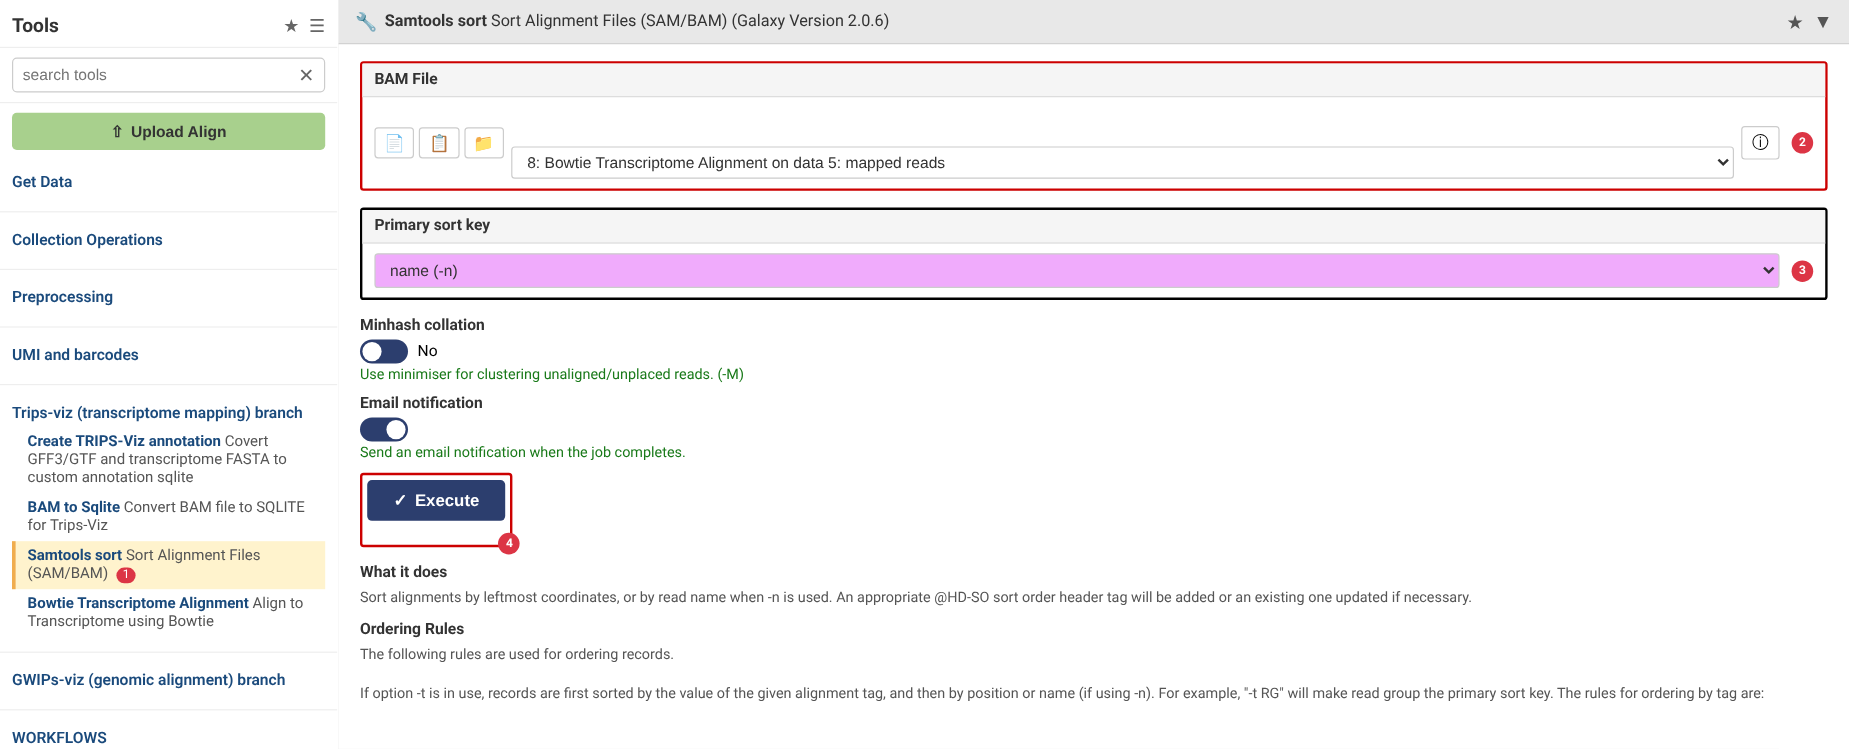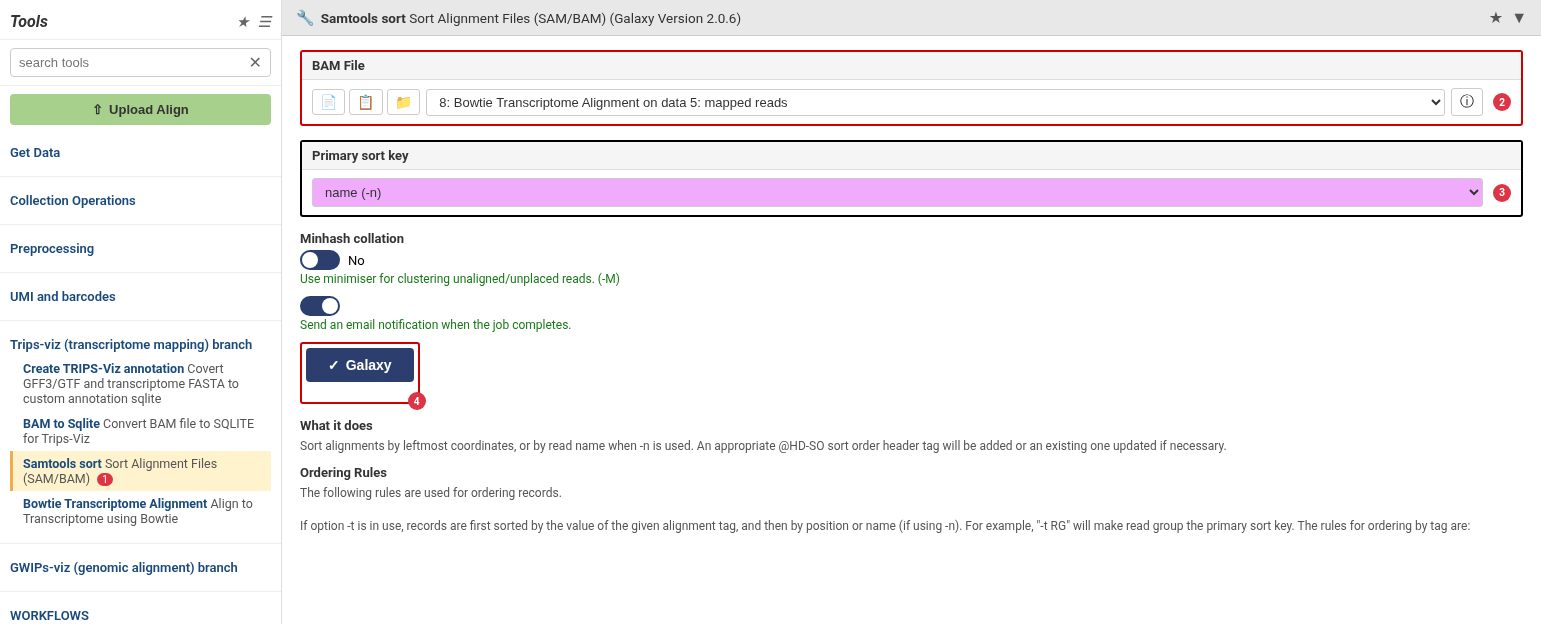--- a/index.html
+++ b/index.html
@@ -15,21 +15,20 @@
       flex-direction: column;
       height: 100%;
       overflow-y: auto;
     }
     .sidebar-header {
       display: flex;
       align-items: center;
       justify-content: space-between;
       padding: 12px 10px 8px 10px;
       border-bottom: 1px solid #eee;
-      font-style: italic;
     }
     .sidebar-title {
       font-size: 16px;
       font-weight: 700;
       color: #333;
     }
     .sidebar-header-icons {
       display: flex;
       gap: 8px;
       align-items: center;
@@ -211,20 +210,21 @@
       gap: 4px;
     }
     .bam-select {
       flex: 1;
       border: 1px solid #ccc;
       border-radius: 3px;
       padding: 4px 8px;
       font-size: 13px;
       color: #333;
       background: #fff;
+      margin-top: 33px;
     }
     .bam-btn-right {
       border: 1px solid #ccc;
       background: #fff;
       border-radius: 3px;
       padding: 4px 8px;
       cursor: pointer;
       font-size: 14px;
     }
     .badge-num {
@@ -488,33 +488,34 @@
         <div class="toggle">
           <div class="toggle-knob off"></div>
         </div>
         <span>No</span>
       </div>
       <div class="form-row-hint">Use minimiser for clustering unaligned/unplaced reads. (-M)</div>
     </div>
 
     
     <div class="form-row">
+      <div class="form-row-label">Email notification</div>
       <div class="form-row-body">
         <div class="toggle active">
           <div class="toggle-knob on"></div>
         </div>
       </div>
       <div class="form-row-hint">Send an email notification when the job completes.</div>
     </div>
 
     
     <div class="execute-section">
       <button class="execute-btn">
         <span>✓</span>
-        <span>Galaxy</span>
+        <span>Execute</span>
       </button>
       <span class="badge-num execute-badge">4</span>
     </div>
 
     
     <div class="desc-section">
       <div class="desc-title">What it does</div>
       <div class="desc-text">Sort alignments by leftmost coordinates, or by read name when -n is used. An appropriate @HD-SO sort order header tag will be added or an existing one updated if necessary.</div>
     </div>
 

